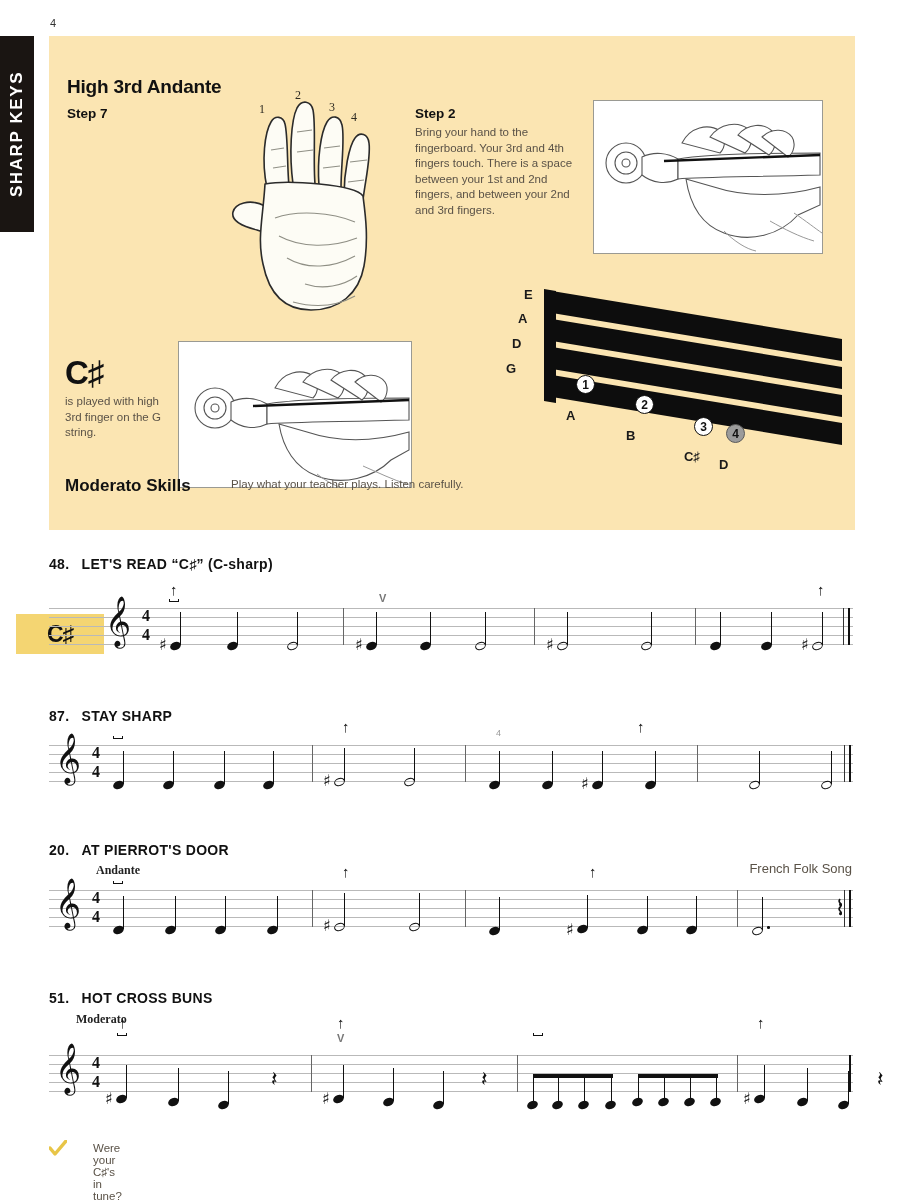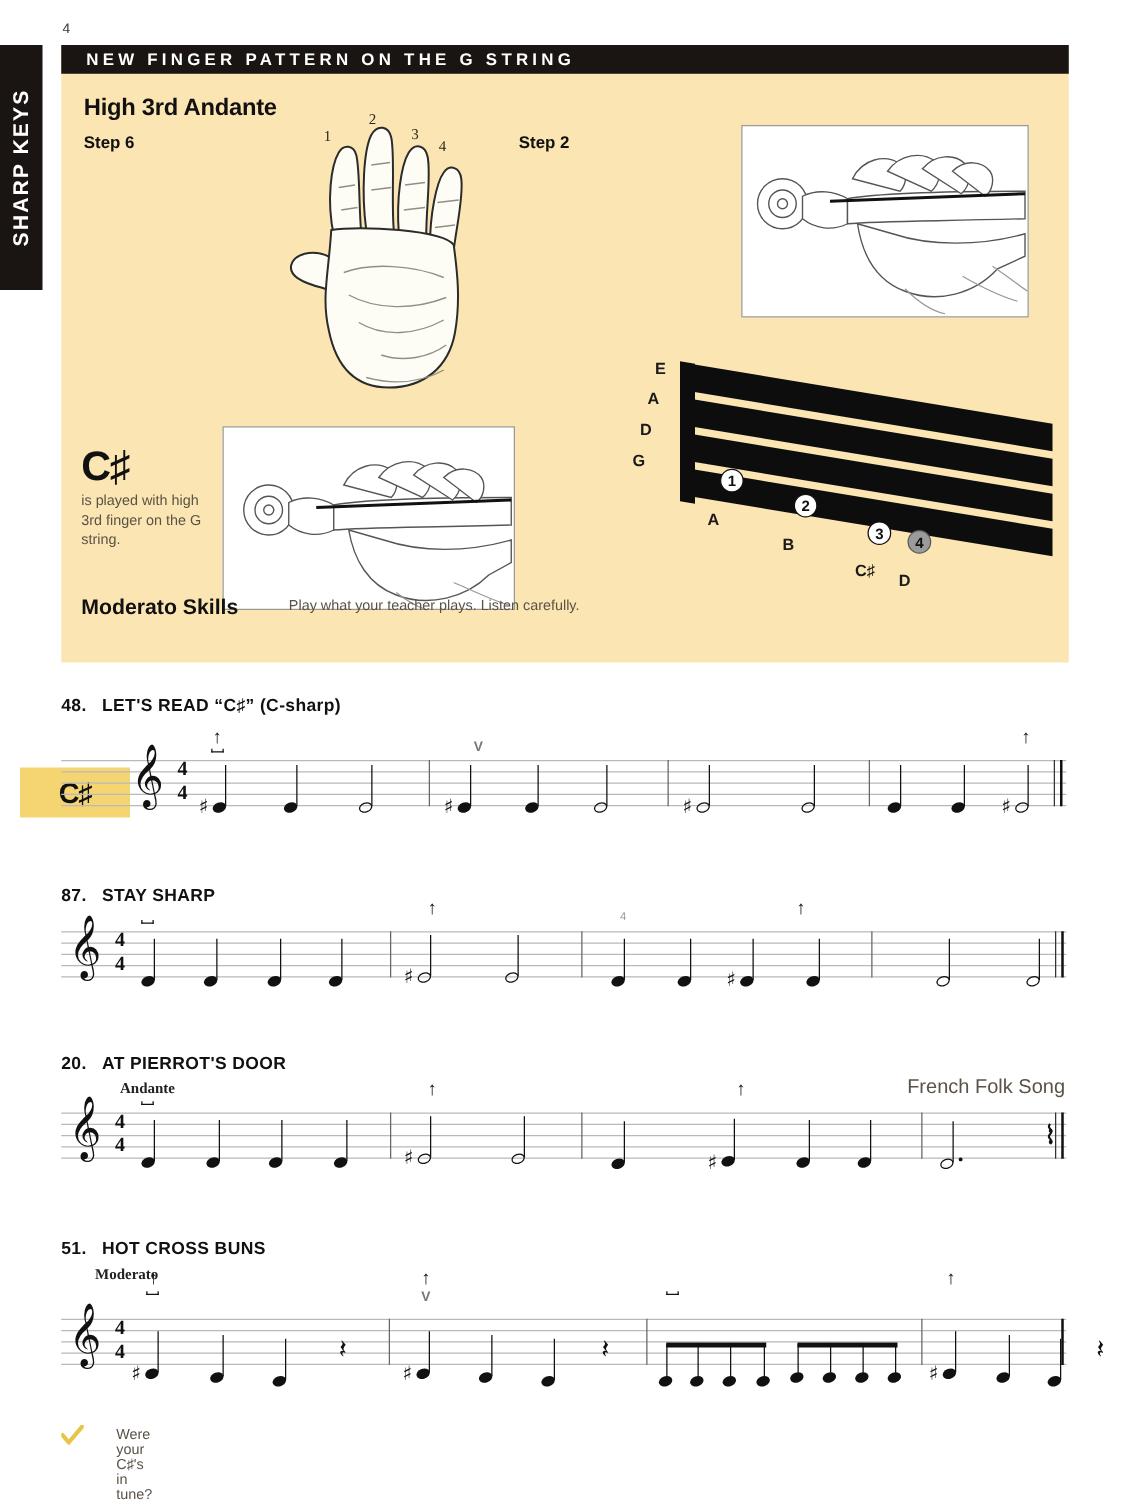--- a/index.html
+++ b/index.html
@@ -97,21 +97,21 @@
   .ex{position:absolute;left:0;width:900px;}
   .ex-title{
     position:absolute;left:49px;
     font-size:14px;font-weight:bold;color:#111;letter-spacing:0.3px;
   }
   .tempo{
     position:absolute;font-size:12px;color:#222;
     font-family:"Liberation Serif",serif;font-weight:bold;
   }
   .composer{
-    position:absolute;right:48px;font-size:16px;color:#5a5247;
+    position:absolute;right:48px;font-size:13px;color:#5a5247;
   }
 
   
   .staff{position:absolute;left:49px;width:804px;height:46px;}
   .sline{position:absolute;left:0;width:100%;height:1px;background:#b9b9b9;}
   .sline.l0{top:0px;} .sline.l1{top:9px;} .sline.l2{top:18px;}
   .sline.l3{top:27px;} .sline.l4{top:36px;}
   .barline{position:absolute;top:0;width:1.2px;height:37px;background:#666;}
   .endbar{position:absolute;top:0;width:2px;height:37px;background:#111;}
   .endbar.thin{width:1.2px;background:#333;}
@@ -176,32 +176,30 @@
 <div class="page">
 
   <div class="page-num">4</div>
 
   <div class="side-tab">
     <div class="side-tab-label">SHARP KEYS</div>
   </div>
 
   <div class="panel">
 
-    <div class="banner">
-      <div class="banner-text">NEW FINGER PATTERN ON THE G STRING</div>
-    </div>
 
     <div class="h-title">High 3rd Andante</div>
 
     <div class="step1">
-      <div class="step-head">Step 6</div>
+      <div class="step-head">Step 7</div>
     </div>
 
     <div class="step2">
       <div class="step-head">Step 2</div>
+      <div class="step-body">Bring your hand to the fingerboard.  Your 3rd and 4th fingers touch.  There is a space between your 1st and 2nd fingers, and between your 2nd and 3rd fingers.</div>
     </div>
 
     <div class="hand-wrap">
       <svg width="160" height="230" viewBox="0 0 160 230">
         <g fill="#fdfcf5" stroke="#2b2b2b" stroke-width="1.6" stroke-linejoin="round">
           <path d="M40 100 C34 72 38 44 44 34 C48 27 56 28 58 36 C61 48 60 78 62 98 Z"></path>
           <path d="M66 96 C62 66 64 32 70 20 C75 11 84 13 86 22 C89 36 86 72 88 96 Z"></path>
           <path d="M92 98 C90 70 94 44 100 34 C105 26 113 28 115 37 C118 50 114 78 114 100 Z"></path>
           <path d="M117 108 C117 84 122 58 128 50 C133 43 141 46 142 55 C144 69 138 94 136 112 Z"></path>
           <path d="M38 118 C22 110 8 116 6 124 C4 132 14 138 30 142 L48 148 Z"></path>

